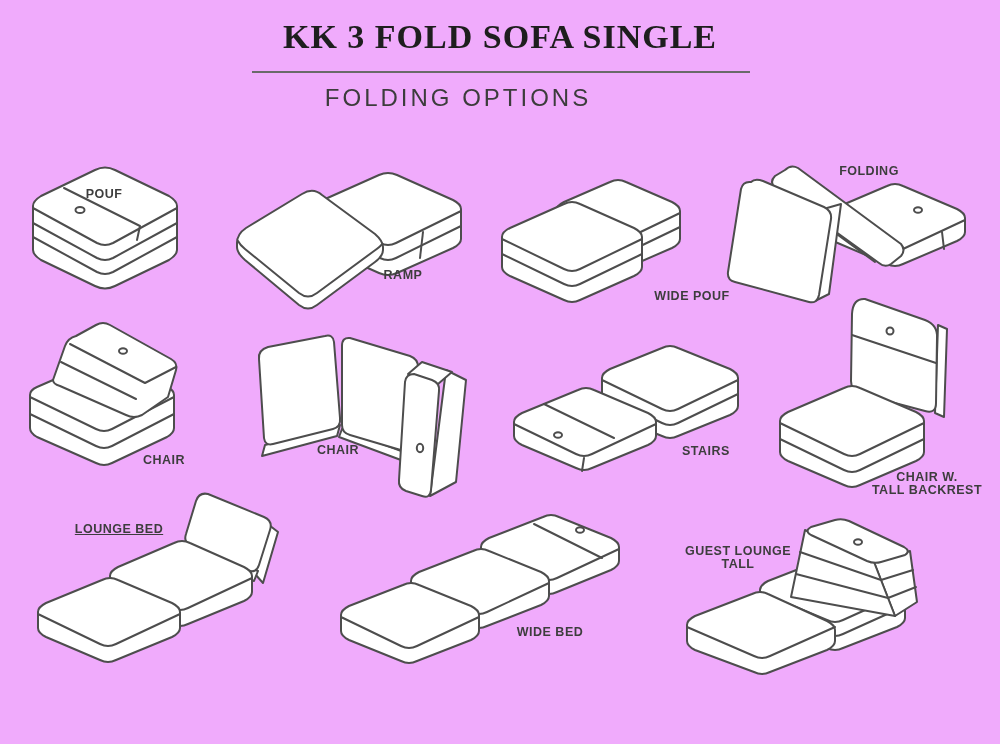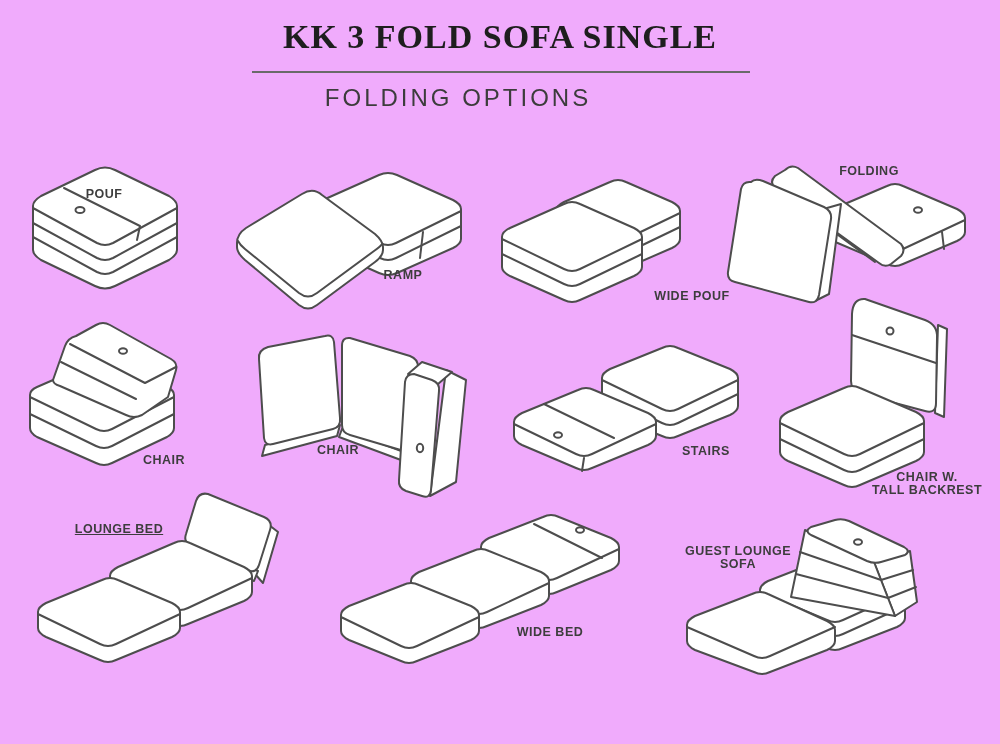--- a/index.html
+++ b/index.html
@@ -172,15 +172,15 @@
       <path class="ln" d="M 150 28 L 219 60 L 240 114 L 136 95 Z"></path>
       <path class="sm" d="M 145 50 L 226 78 L 258 68"></path>
       <path class="sm" d="M 141 72 L 233 96 L 261 85"></path>
       <path class="ln" d="M 156 25 L 180 18 Q 187 16 194 19 L 249 45 Q 256 49 250 53 L 226 60 Q 219 62 212 59 L 156 33 Q 149 29 156 25 Z"></path>
       <ellipse class="bt" cx="203" cy="40" rx="4" ry="2.8"></ellipse>
       <path class="ln" d="M 32 123 Q 32 118 40 114 L 97 92 Q 105 88 113 92 L 172 119 Q 180 123 180 128 L 180 139 Q 180 144 172 148 L 115 170 Q 107 174 99 170 L 40 148 Q 32 144 32 139 Z"></path>
       <path class="sm" d="M 32 125 L 99 154 Q 107 158 115 154 L 180 125"></path>
     </svg>
   </div>
   <div class="fig-label" style="left:668px;top:545px;width:140px;">GUEST LOUNGE
-SOFA</div>
+TALL</div>
 
 </div>
 
 </body></html>

